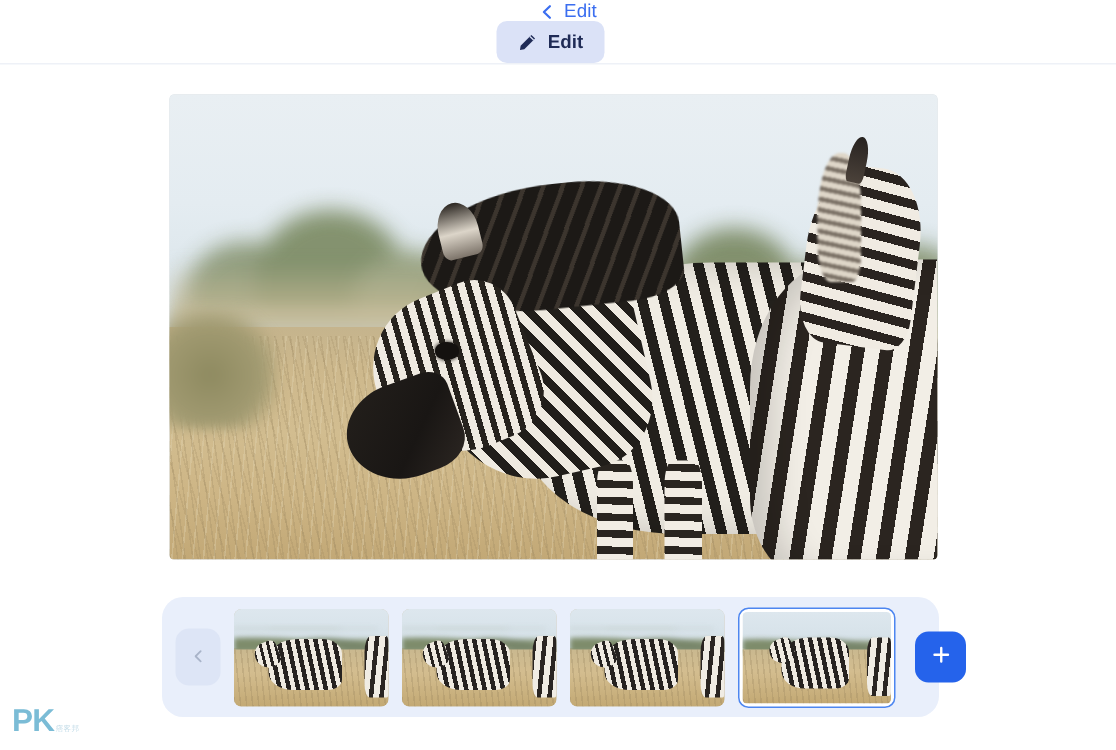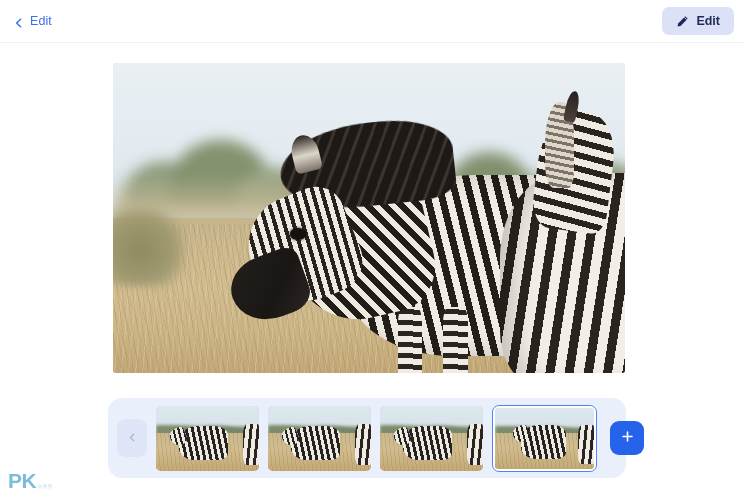--- a/index.html
+++ b/index.html
@@ -20,20 +20,21 @@
     position: absolute;
     top: 0; left: 0;
     width: 744px;
     height: 43px;
     background: #ffffff;
     border-bottom: 1px solid #eef1f7;
     box-sizing: border-box;
     display: flex;
     align-items: center;
     justify-content: space-between;
+    flex-direction: column;
   }
   .back-link {
     display: flex;
     align-items: center;
     gap: 5px;
     margin-left: 13px;
     cursor: pointer;
     user-select: none;
   }
   .back-chevron {

